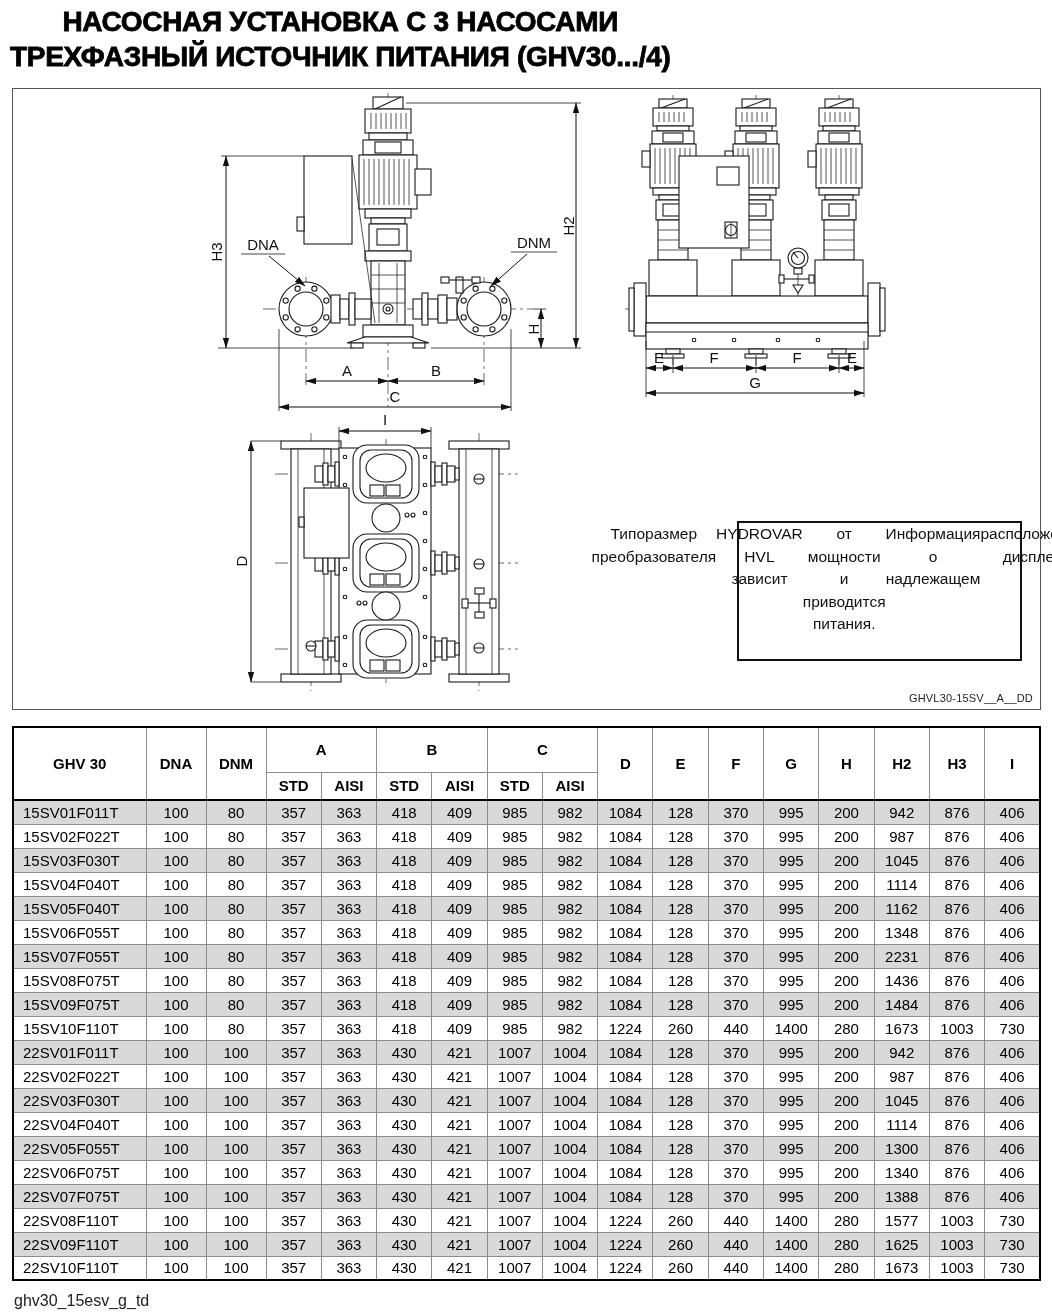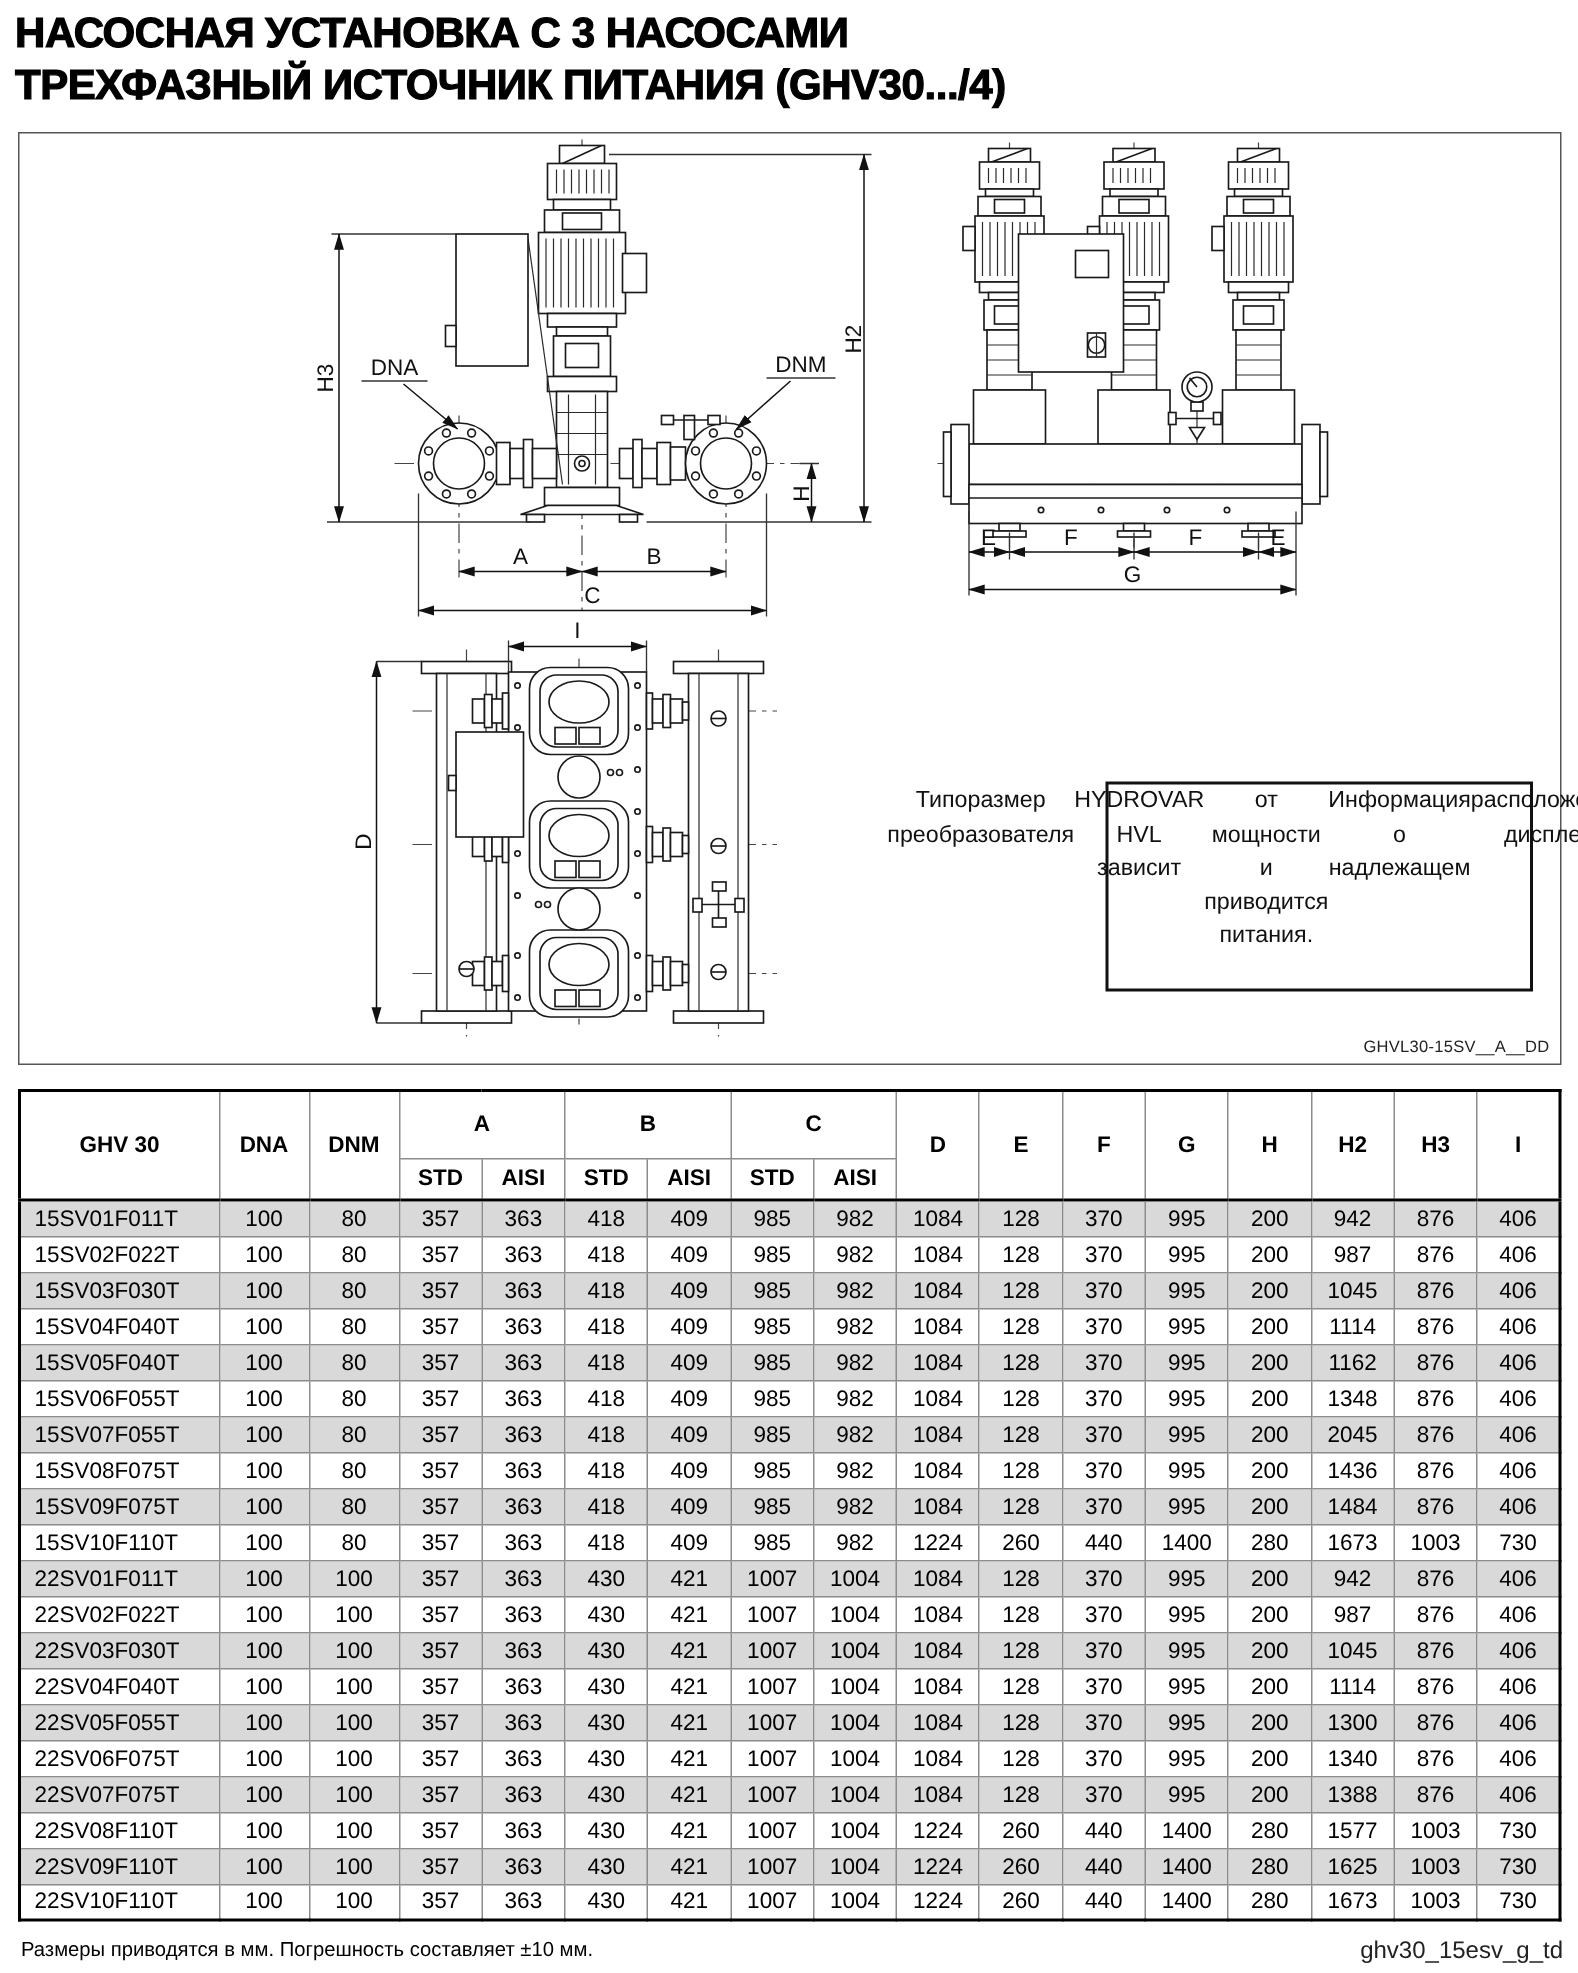--- a/index.html
+++ b/index.html
@@ -2,21 +2,21 @@
 <html><head>
 <meta charset="utf-8">
 <style>
   * { box-sizing: border-box; }
   html,body { margin:0; padding:0; background:#fff; }
   body { width:1052px; height:1315px; font-family:"Liberation Sans",sans-serif; color:#000; }
   .page { position:relative; width:1052px; height:1315px; overflow:hidden; }
 
   .title { position:absolute; left:10px; top:4px; font-size:28px; line-height:35px;
            font-weight:bold; -webkit-text-stroke:0.8px #000; letter-spacing:-0.3px; }
-  .title span { display:block; }
+  .title span { display:block;text-align:center; }
 
   .panel { position:absolute; left:12px; top:88px; width:1029px; height:622px;
            border:1px solid #555; background:#fff; }
   .panel svg { position:absolute; left:0; top:0; }
 
   .notebox { position:absolute; left:724px; top:432px; width:285px; height:140px;
              border:2px solid #111; display:flex; justify-content:center;
              text-align:center; font-size:15.5px; line-height:22.5px; color:#111; }
   .notebox span { display:block; }
 
@@ -559,21 +559,21 @@
           <td>363</td>
           <td>418</td>
           <td>409</td>
           <td>985</td>
           <td>982</td>
           <td>1084</td>
           <td>128</td>
           <td>370</td>
           <td>995</td>
           <td>200</td>
-          <td>2045</td>
+          <td>2231</td>
           <td>876</td>
           <td>406</td>
         </tr>
         <tr>
           <td>15SV08F075T</td>
           <td>100</td>
           <td>80</td>
           <td>357</td>
           <td>363</td>
           <td>418</td>
@@ -814,17 +814,16 @@
           <td>1400</td>
           <td>280</td>
           <td>1673</td>
           <td>1003</td>
           <td>730</td>
         </tr>
       </tbody>
   </table>
 
   <div class="footer">
-    <span class="note">Размеры приводятся в мм. Погрешность составляет ±10 мм.</span>
     <span class="code">ghv30_15esv_g_td</span>
   </div>
 
 </div>
 
 </body></html>

